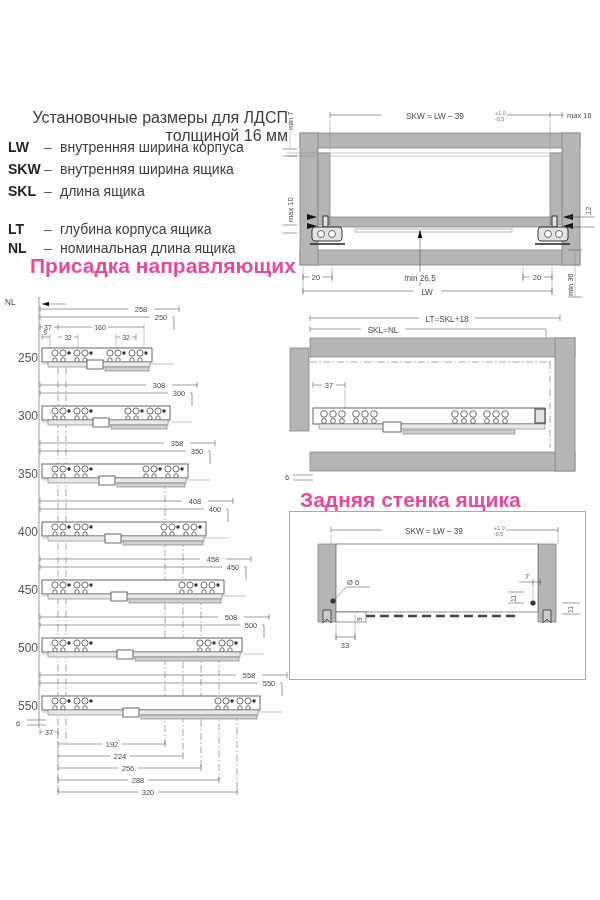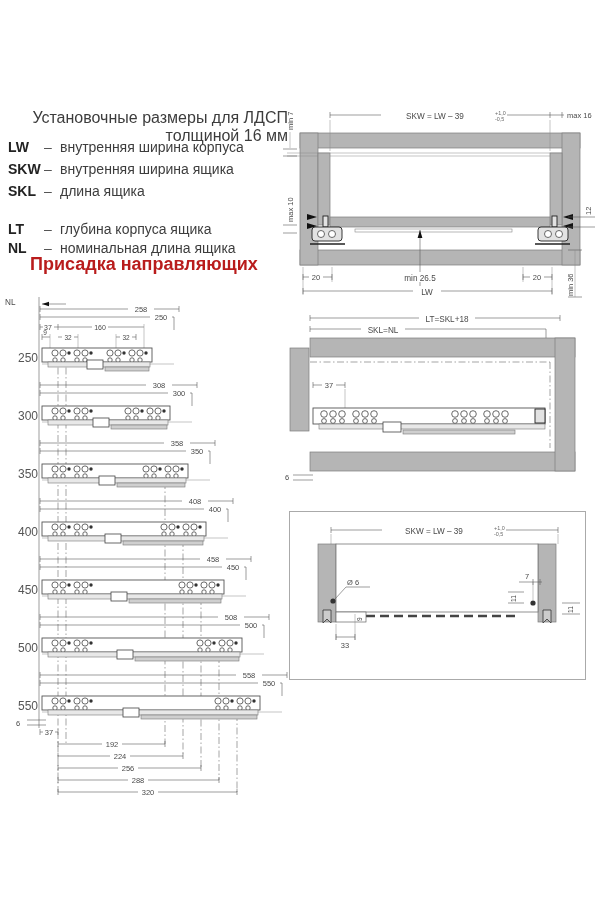--- a/index.html
+++ b/index.html
@@ -3,21 +3,21 @@
 <meta charset="utf-8">
 <style>
   html,body{margin:0;padding:0;background:#fff;}
   #page{position:relative;width:600px;height:900px;background:#fff;overflow:hidden;
         font-family:"Liberation Sans","DejaVu Sans",sans-serif;color:#3d3d3d;}
   .abs{position:absolute;}
   .intro{font-size:16px;color:#3c3c3c;text-align:right;}
   .legend-row{position:absolute;left:8px;width:270px;height:20px;font-size:14px;}
   .legend-term{display:inline-block;width:36px;font-weight:bold;color:#222;}
   .legend-dash{display:inline-block;width:16px;color:#555;}
-  .sec-head{font-size:18px;font-weight:bold;color:#b91c1c;}
+  .sec-head{font-size:21px;font-weight:bold;color:#ec4899;}
   svg text{font-family:"Liberation Sans","DejaVu Sans",sans-serif;}
   .dl{stroke:#5a5a5a;stroke-width:0.6;fill:none;}
   .dl2{stroke:#8a8a8a;stroke-width:0.5;fill:none;}
   .dd{stroke:#6a6a6a;stroke-width:0.6;fill:none;stroke-dasharray:7 2.5 1.5 2.5;}
   .dt{font-size:7.5px;fill:#4a4a4a;}
   .dt2{font-size:8.2px;fill:#4a4a4a;}
   .tol{font-size:5.4px;fill:#6a6a6a;}
   .wb{fill:#ffffff;}
   .panel{fill:#b5b5b5;stroke:#7c7c7c;stroke-width:0.7;}
   .ring{fill:#fff;stroke:#444;stroke-width:0.8;}
@@ -465,20 +465,21 @@
       <rect class="slide2" x="120" y="120" width="112" height="4"></rect>
       <rect class="hw" x="252" y="99" width="10" height="14"></rect>
     </g>
     <g>
       <line x1="10" y1="165" x2="30" y2="165" class="dl"></line>
         <line x1="10" y1="170" x2="30" y2="170" class="dl"></line>
       <text x="2" y="170" class="dt">6</text>
     </g>
   </svg>
 
+  <div class="abs sec-head" style="left:300px;top:488px;">Задняя стенка ящика</div>
 
   <svg class="abs" style="left:288px;top:510px;" width="300" height="172" viewBox="0 0 300 172">
     <rect x="1.5" y="1.5" width="296" height="168" fill="#fff" stroke="#aaa" stroke-width="1"></rect>
     <g>
       <line x1="43" y1="20" x2="270" y2="20" class="dl"></line>
       <line x1="43" y1="17" x2="43" y2="23" class="dl"></line>
         <line x1="270" y1="17" x2="270" y2="23" class="dl"></line>
       <line x1="43" y1="24" x2="43" y2="34" class="dl2"></line>
         <line x1="270" y1="24" x2="270" y2="34" class="dl2"></line>
       <rect class="wb" x="94" y="14" width="124" height="11"></rect>

